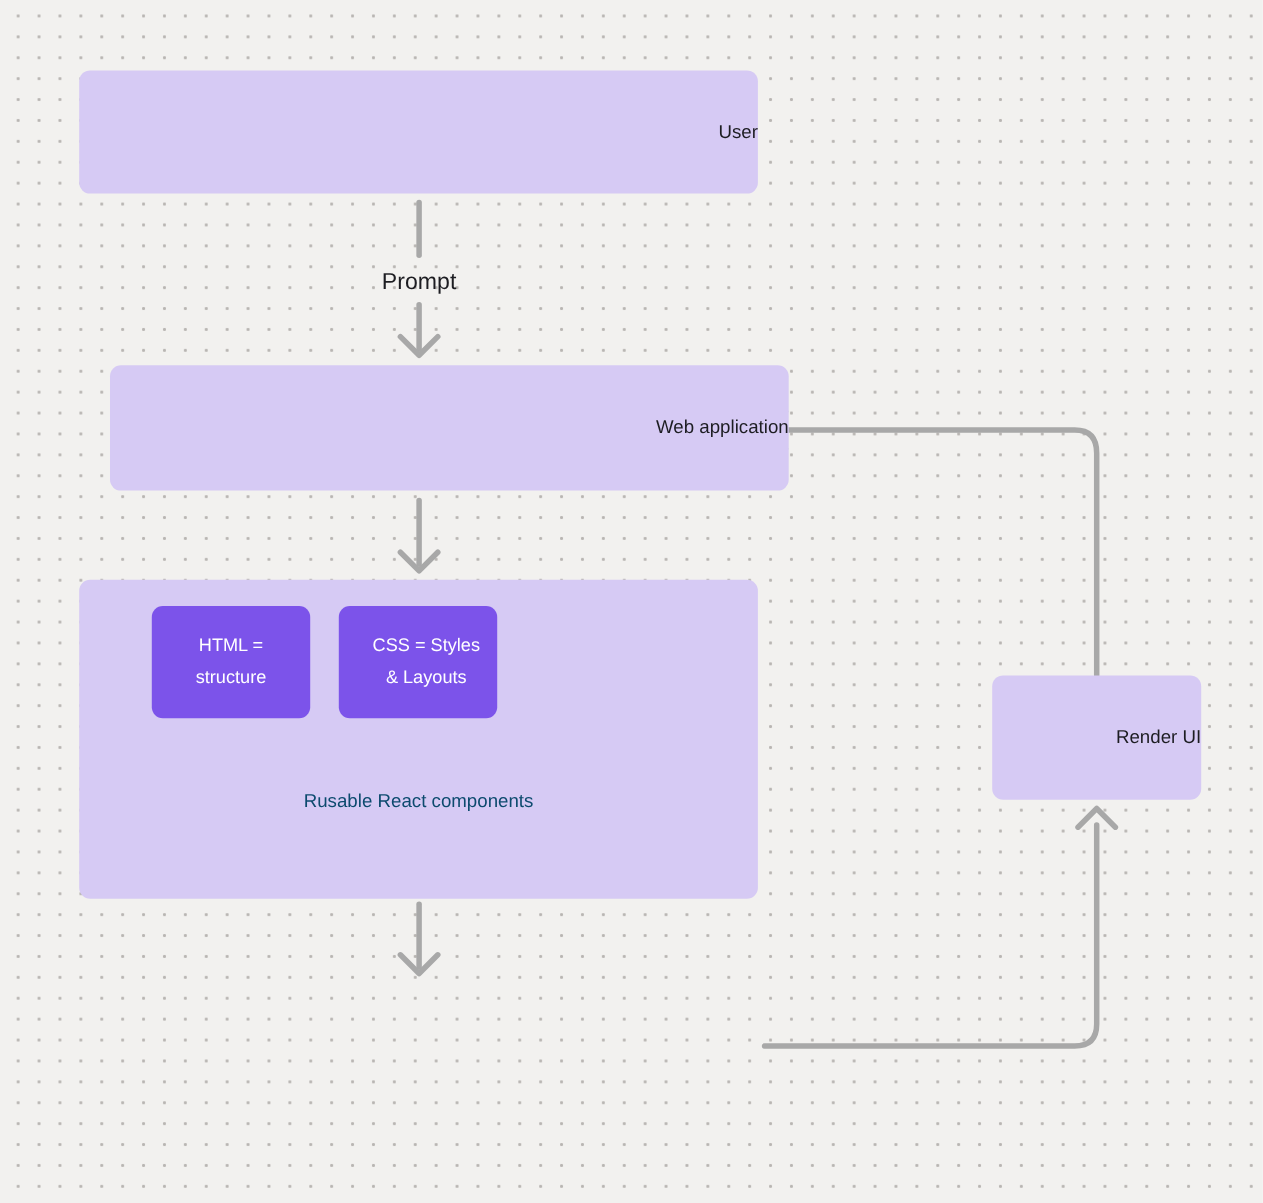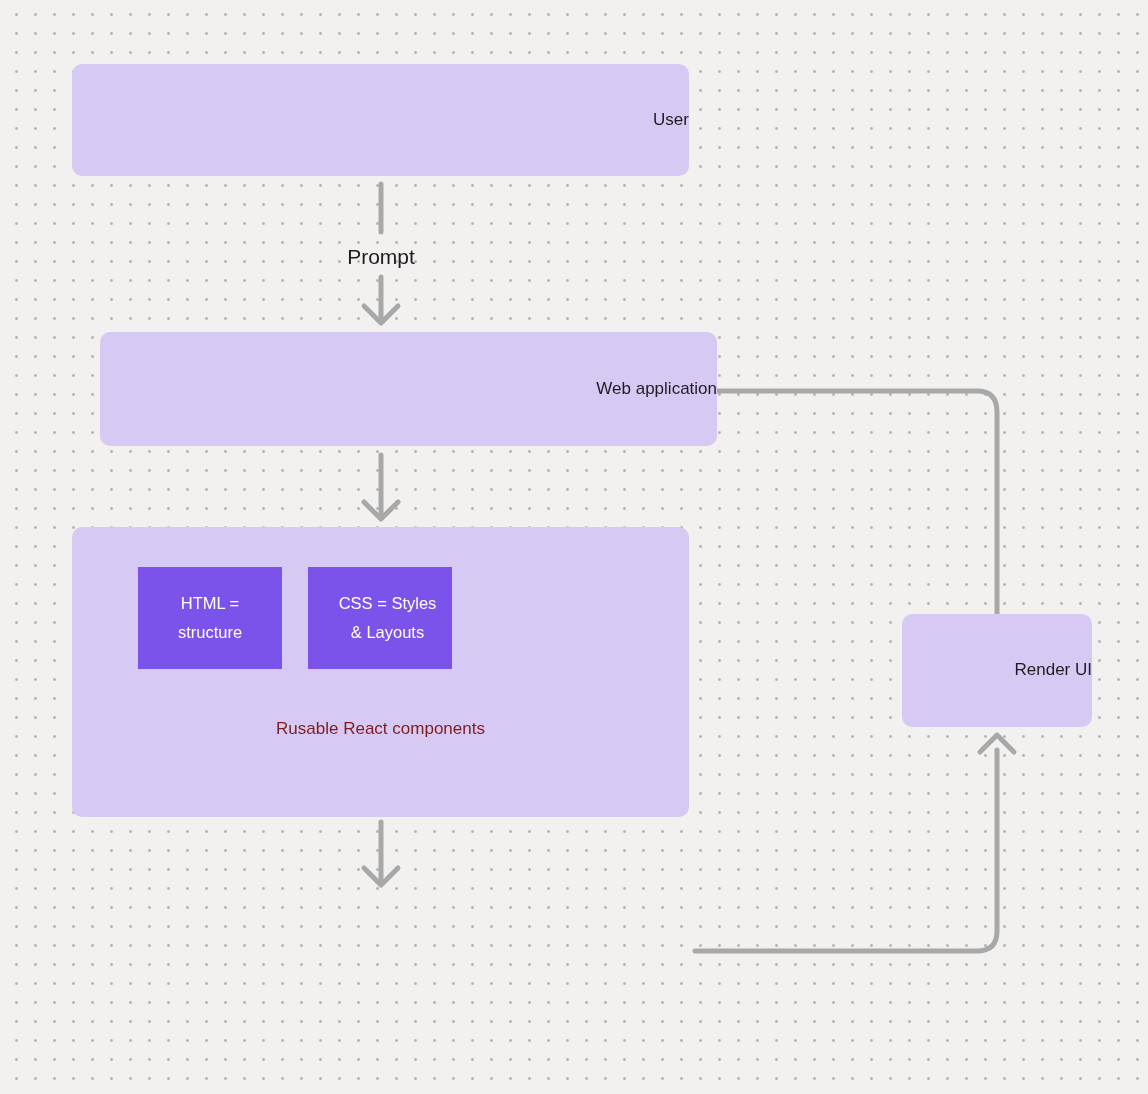--- a/index.html
+++ b/index.html
@@ -44,45 +44,45 @@
   }
 
   .node-user        { left: 72px;  top: 64px;  width: 617px; height: 112px; }
   .node-webapp      { left: 72px;  top: 332px; width: 617px; height: 114px; margin-left: 28px; }
   .node-group       { left: 72px;  top: 527px; width: 617px; height: 290px; display: block; }
   .node-vite        { left: 72px;  top: 893px; width: 617px; height: 115px; }
   .node-render      { left: 902px; top: 614px; width: 190px; height: 113px; }
 
   .chip {
     position: absolute;
-    top: 40px;
+    top: 24px;
     width: 144px;
     height: 102px;
     background: #7c53ea;
-    border-radius: 0;
+    border-radius: 10px;
     color: #ffffff;
     font-size: 16.5px;
     line-height: 1.75;
     display: flex;
     align-items: center;
     justify-content: center;
     text-align: center;
     padding: 0 9px;
     box-sizing: border-box;
   }
   .chip-html { left: 66px; }
   .chip-css  { left: 236px; padding-left: 24px; }
   .chip-js   { left: 406px; }
 
   .group-caption {
     position: absolute;
     left: 0; top: 191px;
     width: 100%;
     text-align: center;
-    color: #7f1d1d;
+    color: #0c4a6e;
     font-size: 17px;
   }
 
   .edge-label {
     position: absolute;
     left: 306px; top: 245px;
     width: 150px;
     text-align: center;
     color: #1d1d22;
     font-size: 21px;

